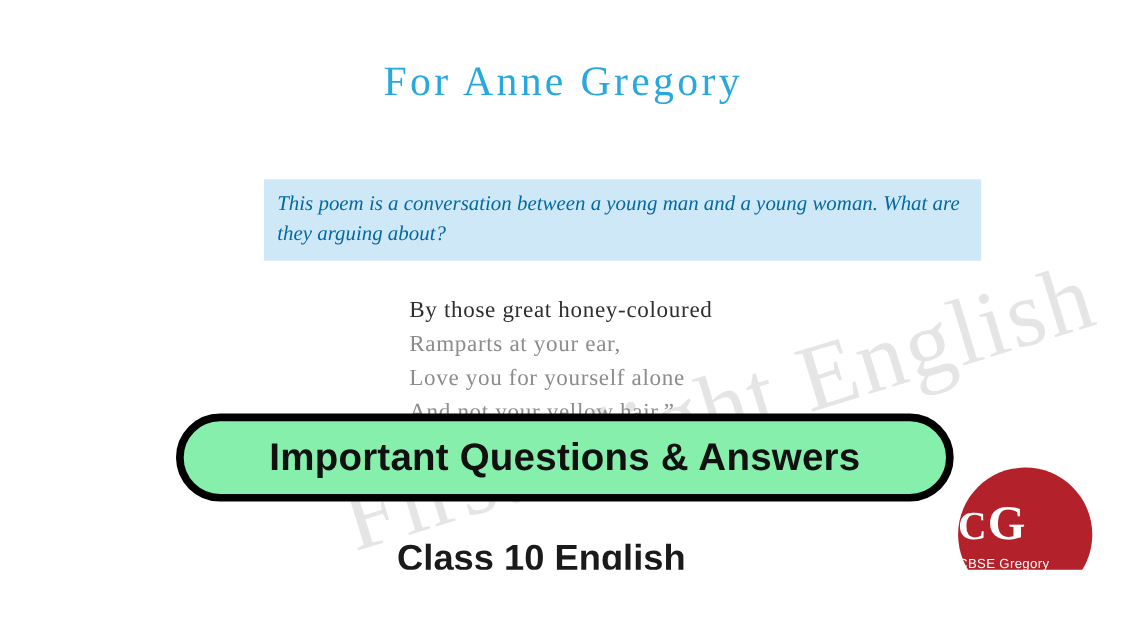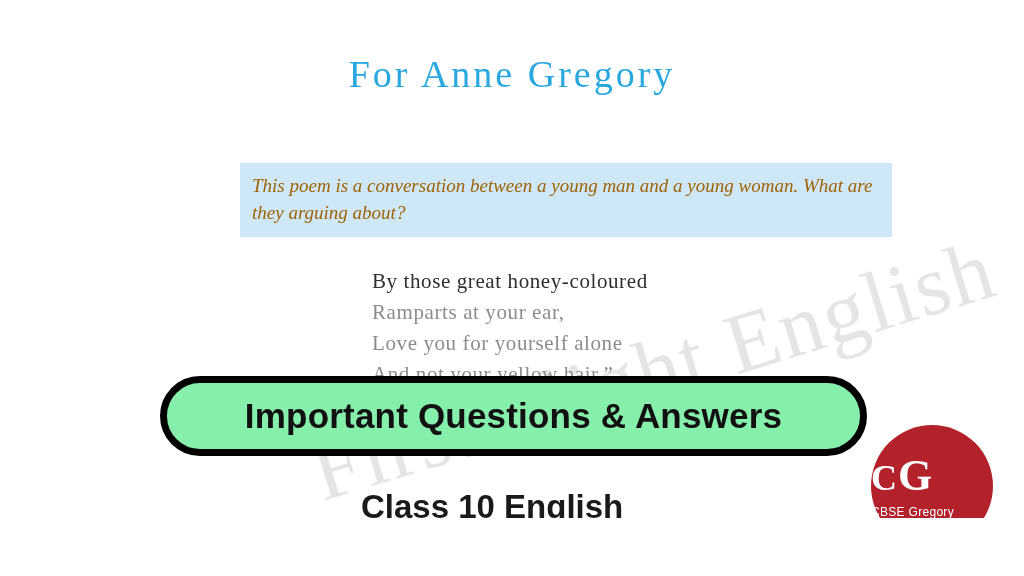--- a/index.html
+++ b/index.html
@@ -45,21 +45,21 @@
   }
   .intro-text {
     position: absolute;
     left: 252px;
     top: 172px;
     width: 640px;
     font-family: "Liberation Serif", serif;
     font-style: italic;
     font-size: 19px;
     line-height: 27px;
-    color: #a16207;
+    color: #0369a1;
   }
 
   .verse {
     position: absolute;
     left: 372px;
     top: 266px;
     width: 560px;
     font-family: "Liberation Serif", serif;
     font-size: 21px;
     line-height: 31px;

